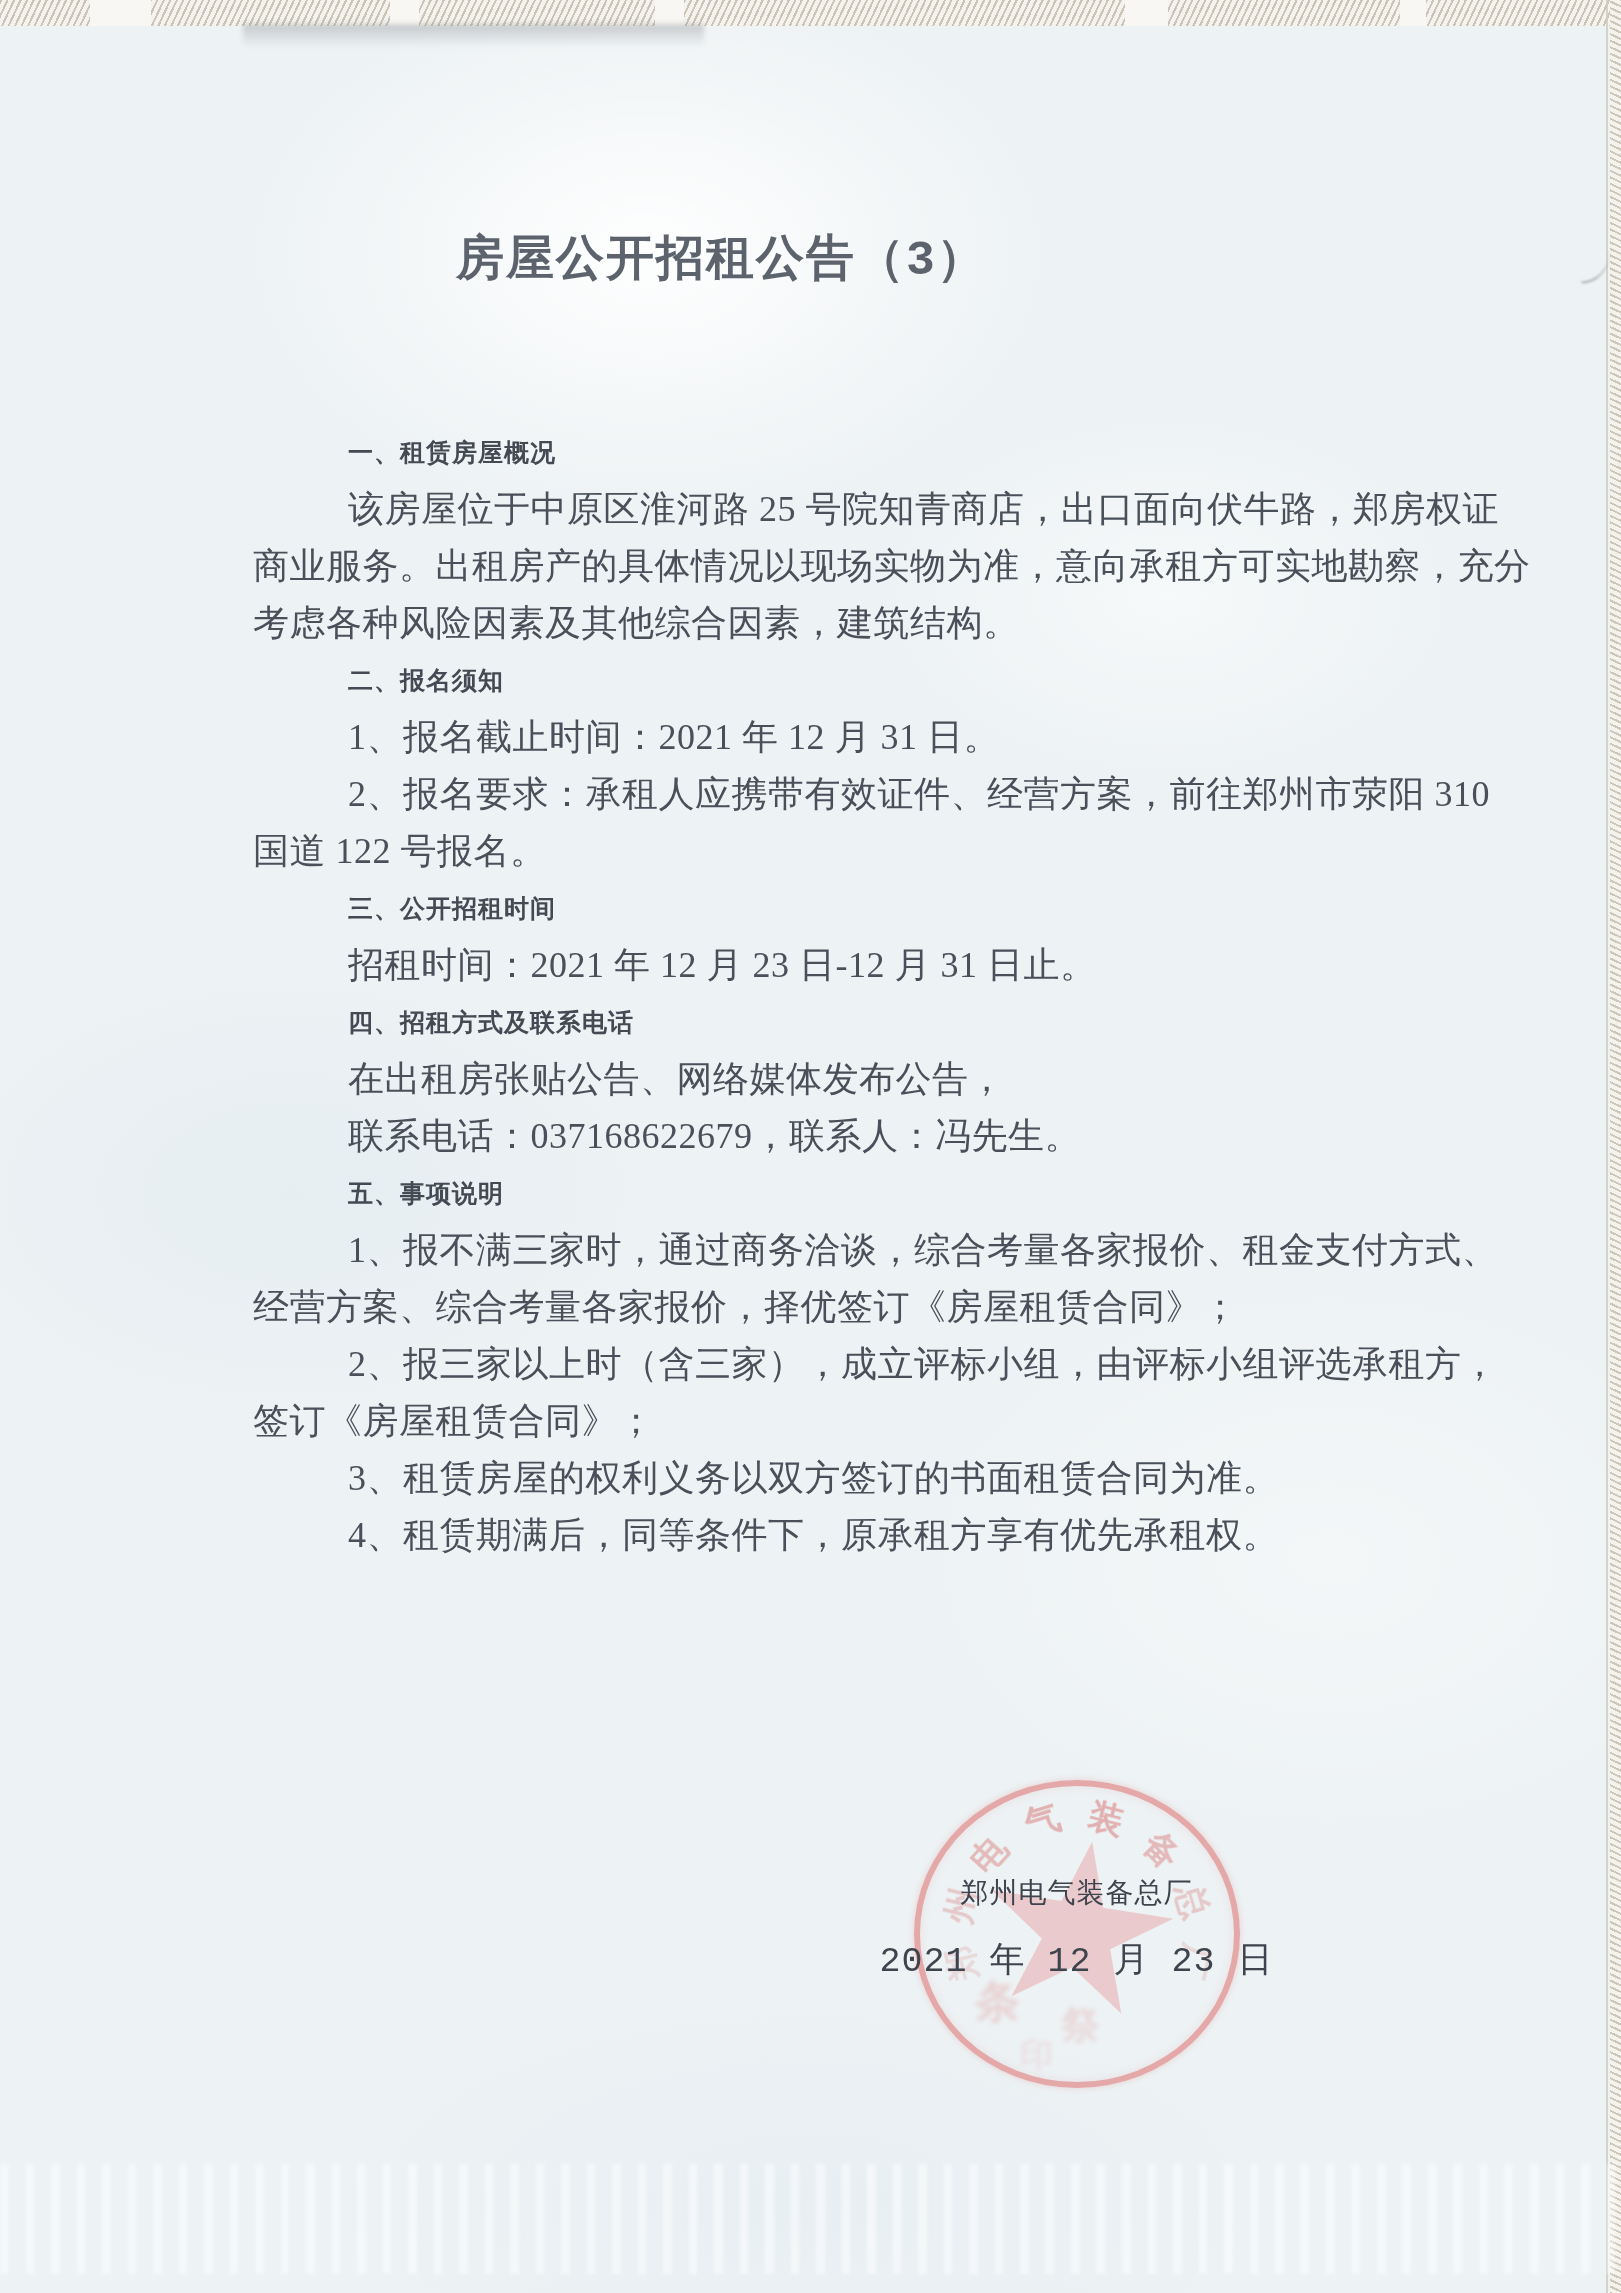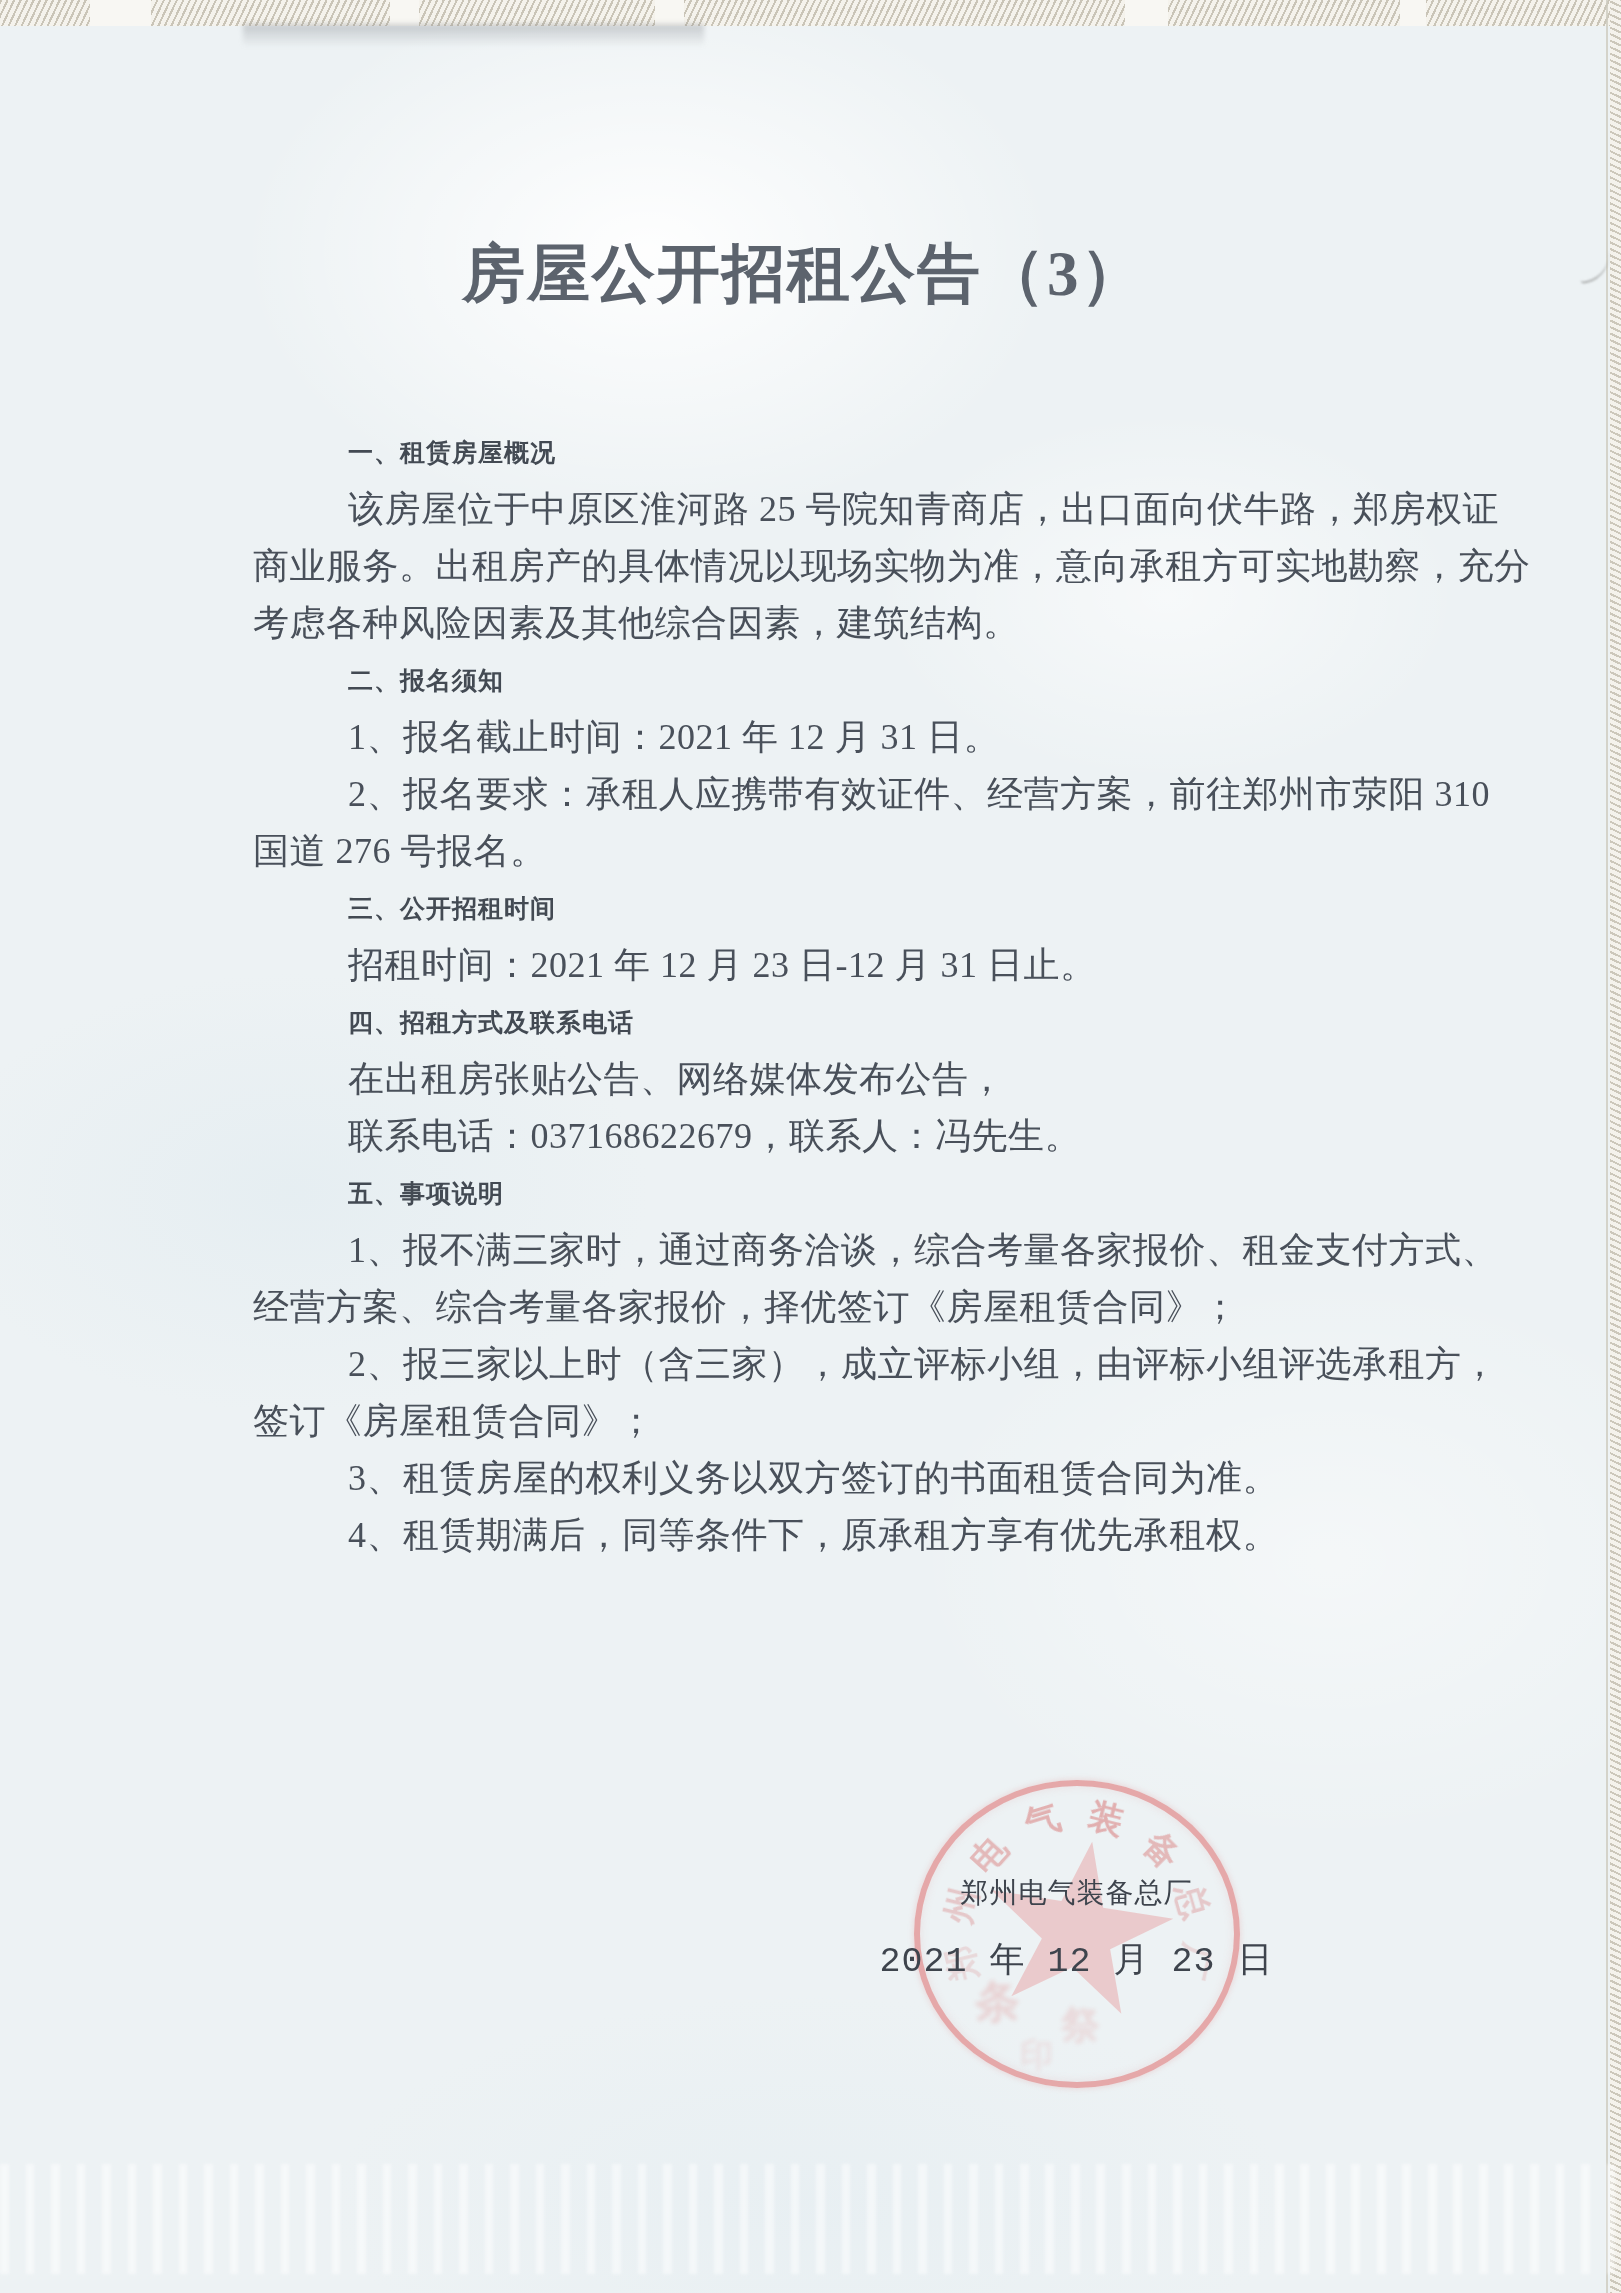--- a/index.html
+++ b/index.html
@@ -21,23 +21,23 @@
   .strip-right{position:absolute;top:0;left:1610px;width:10.8px;height:2294px;
     background:repeating-linear-gradient(25deg, rgba(178,172,157,.5) 0 2px, rgba(246,244,238,.9) 2px 5.9px), #e7e3d8;}
   .edge-line{position:absolute;top:0;left:1606px;width:2px;height:2294px;background:#cdcabf;opacity:.8;}
   .edge-hook{position:absolute;left:1578px;top:253px;width:33px;height:25.5px;
     border-bottom:2.9px solid rgba(120,120,118,.55);border-radius:0 0 27.4px 3.9px;transform:rotate(-12deg);filter:blur(1px);}
   .top-smear{position:absolute;left:243px;top:23.5px;width:461px;height:23.5px;
     background:linear-gradient(180deg, rgba(120,124,130,.35), rgba(120,124,130,0));filter:blur(2.9px);}
   .bottom-band{position:absolute;left:0;top:2164px;width:1621px;height:110px;opacity:.55;filter:blur(1.5px);
     background:repeating-linear-gradient(90deg, rgba(255,255,255,.85) 0 8.8px, rgba(255,255,255,0) 8.8px 25.5px);}
   
-  .title{position:absolute;left:446px;top:227px;margin:16px;
-    font-family:Liberation Serif, serif;font-weight:700;
-    font-size:63px;line-height:1;letter-spacing:2px;color:#5c636d;white-space:nowrap;}
+  .title{position:absolute;left:446px;top:227px;margin:10px;
+    font-family:Liberation Mono, monospace;font-weight:700;
+    font-size:48px;line-height:1;letter-spacing:2px;color:#5c636d;white-space:nowrap;}
   
   .doc-body{position:absolute;left:253px;top:424px;width:1127px;color:#49505a;
     font-size:36px;letter-spacing:0.5px;}
   .doc-body .line{height:57px;line-height:57px;white-space:nowrap;}
   .doc-body .heading{font-weight:700;padding-left:95px;color:#434a53;
     font-family:"Liberation Sans","DejaVu Sans",sans-serif;font-size:25px;letter-spacing:1px;}
   .doc-body .indent{padding-left:95px;}
   .doc-body .flush{padding-left:0;}
   
   .stamp{position:absolute;left:914px;top:1780px;width:327px;height:310px;z-index:1;filter:blur(0.4px);}
@@ -78,21 +78,21 @@
   <h1 class="title">房屋公开招租公告（3）</h1>
 
   <div class="doc-body">
       <div class="line heading">一、租赁房屋概况</div>
       <div class="line indent">该房屋位于中原区淮河路 25 号院知青商店，出口面向伏牛路，郑房权证</div>
       <div class="line flush">商业服务。出租房产的具体情况以现场实物为准，意向承租方可实地勘察，充分</div>
       <div class="line flush">考虑各种风险因素及其他综合因素，建筑结构。</div>
       <div class="line heading">二、报名须知</div>
       <div class="line indent">1、报名截止时间：2021 年 12 月 31 日。</div>
       <div class="line indent">2、报名要求：承租人应携带有效证件、经营方案，前往郑州市荥阳 310</div>
-      <div class="line flush">国道 276 号报名。</div>
+      <div class="line flush">国道 122 号报名。</div>
       <div class="line heading">三、公开招租时间</div>
       <div class="line indent">招租时间：2021 年 12 月 23 日-12 月 31 日止。</div>
       <div class="line heading">四、招租方式及联系电话</div>
       <div class="line indent">在出租房张贴公告、网络媒体发布公告，</div>
       <div class="line indent">联系电话：037168622679，联系人：冯先生。</div>
       <div class="line heading">五、事项说明</div>
       <div class="line indent">1、报不满三家时，通过商务洽谈，综合考量各家报价、租金支付方式、</div>
       <div class="line flush">经营方案、综合考量各家报价，择优签订《房屋租赁合同》；</div>
       <div class="line indent">2、报三家以上时（含三家），成立评标小组，由评标小组评选承租方，</div>
       <div class="line flush">签订《房屋租赁合同》；</div>

